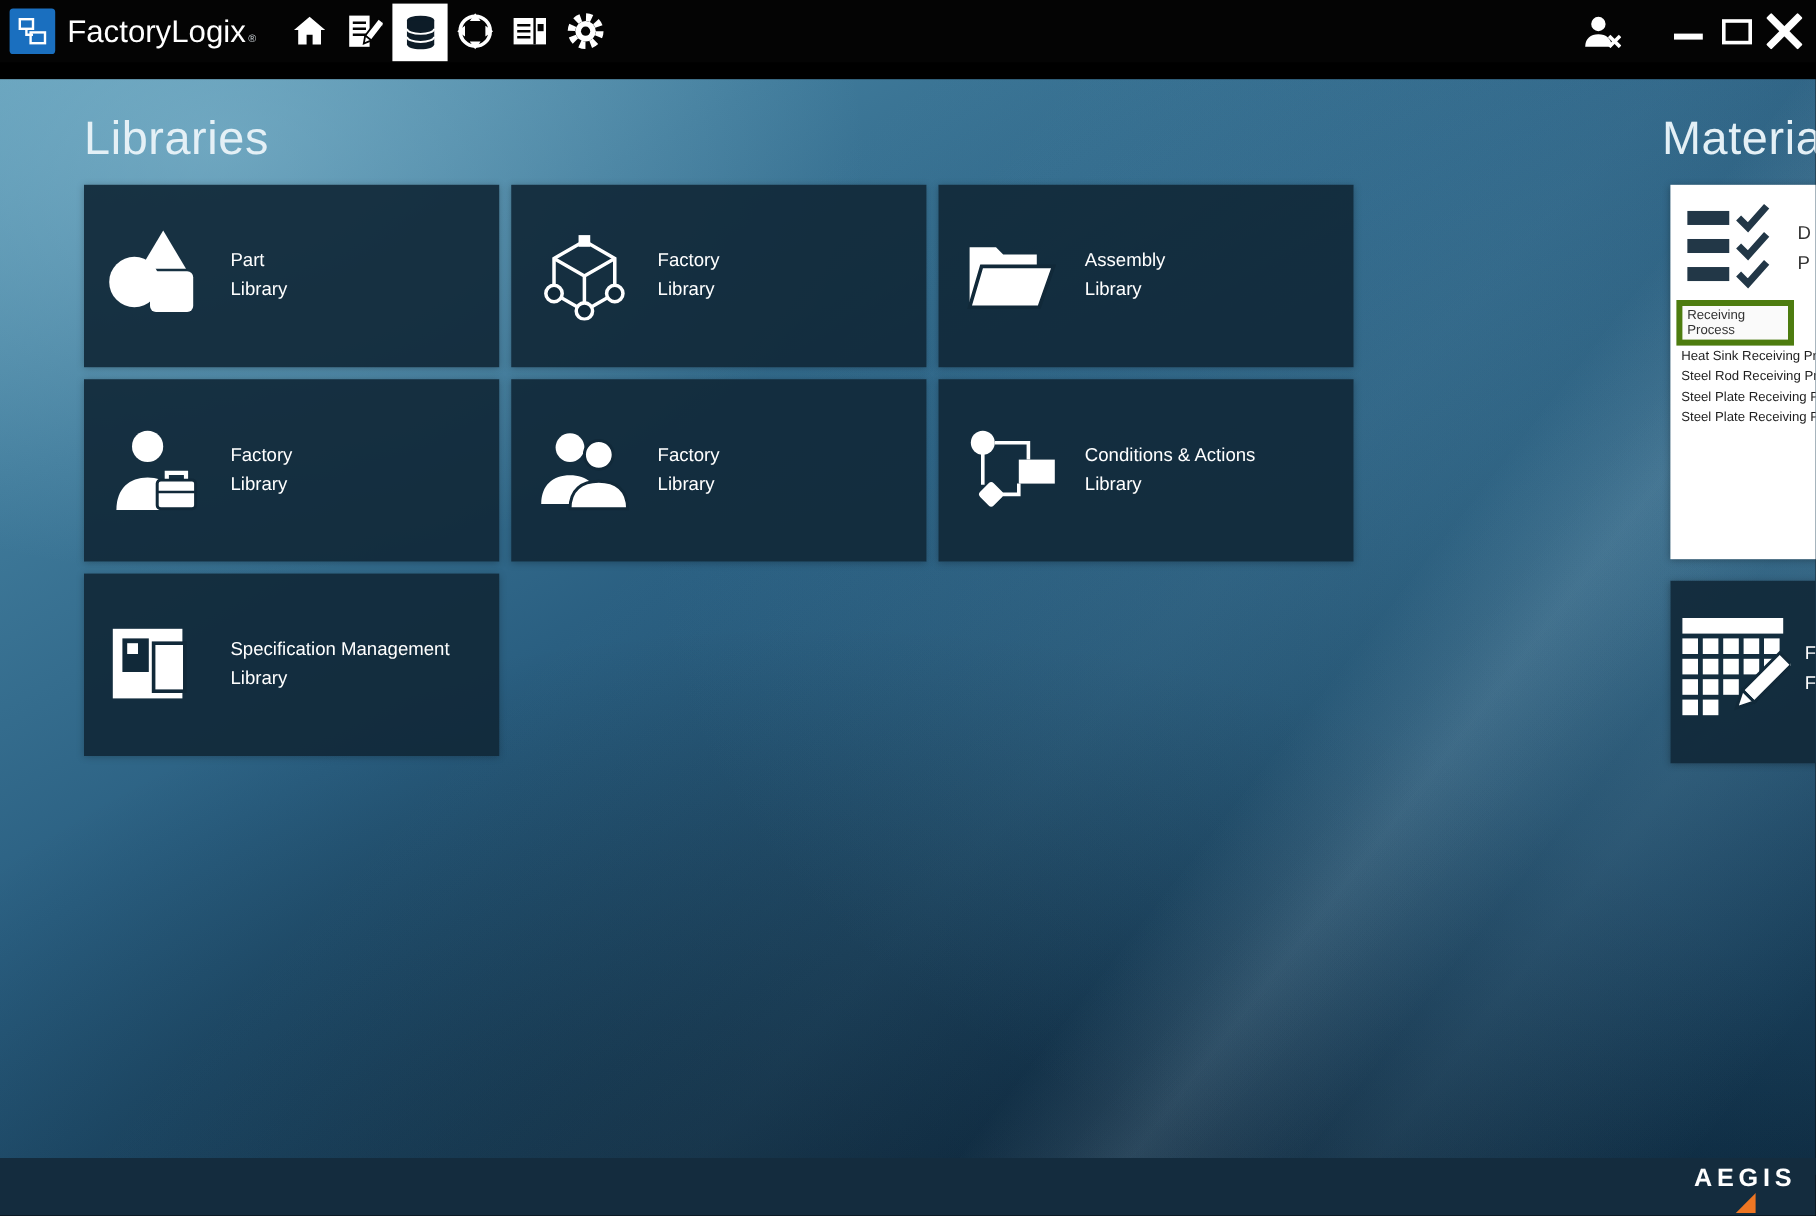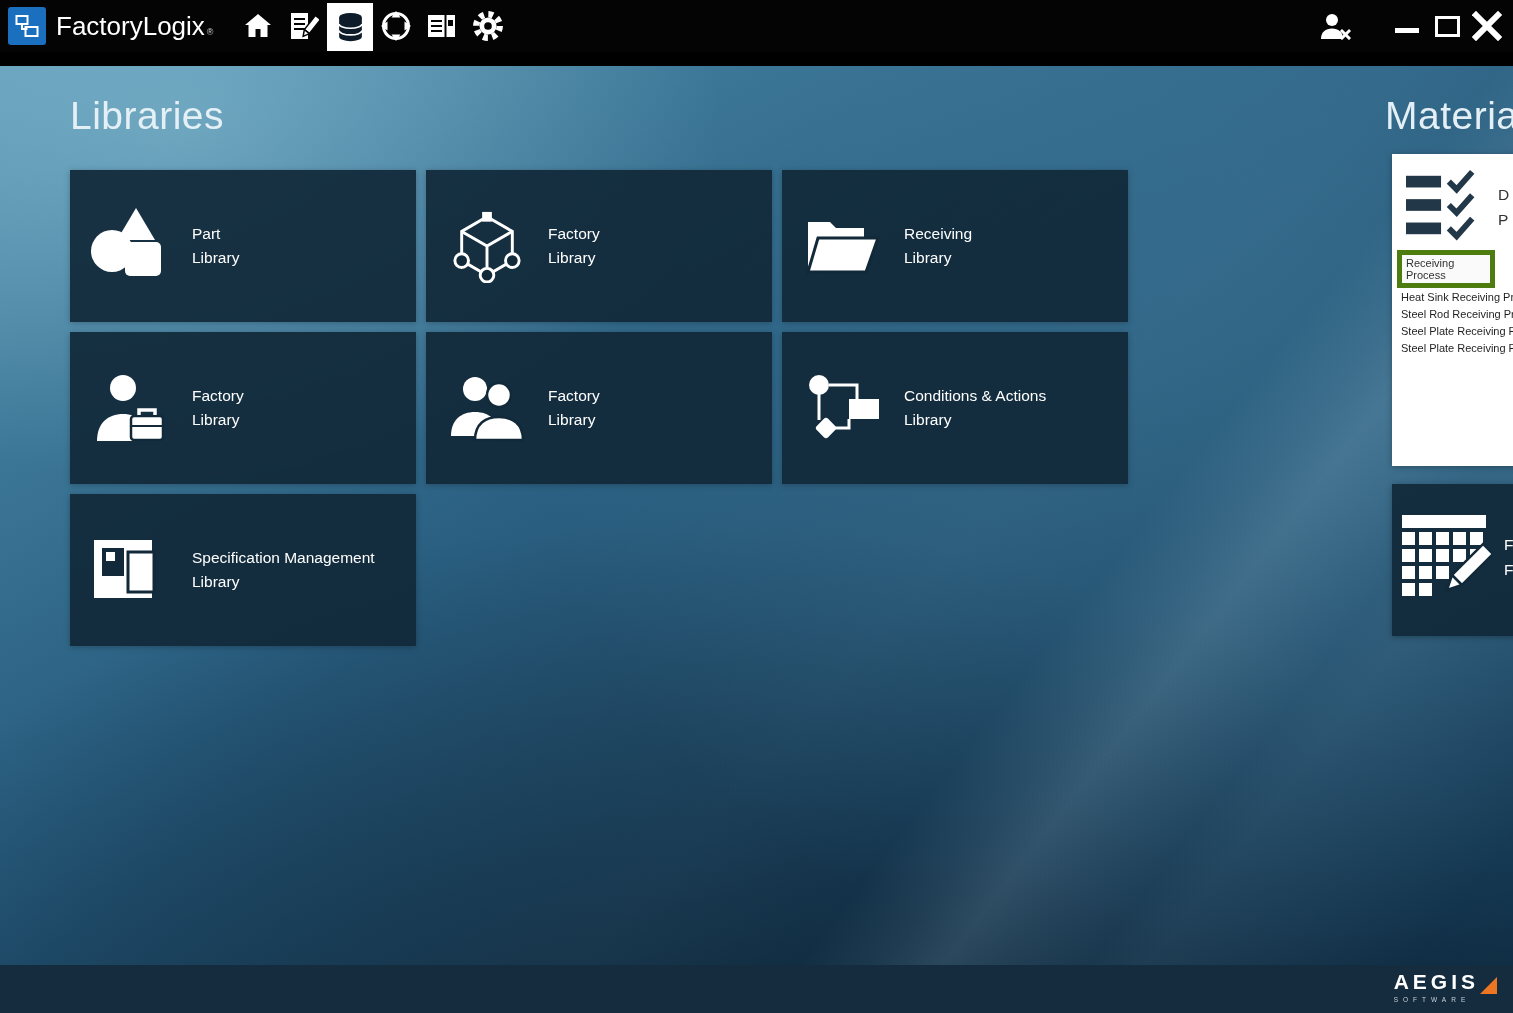--- a/index.html
+++ b/index.html
@@ -42,21 +42,21 @@
   .beam.b2 { width:420px; height:1700px; left:1210px; top:-300px; transform:rotate(38deg);
              background:linear-gradient(90deg, rgba(255,255,255,0) 0%, rgba(170,215,235,0.10) 50%, rgba(255,255,255,0) 100%); }
   .beam.b3 { width:700px; height:1800px; left:500px; top:-350px; transform:rotate(42deg);
              background:linear-gradient(90deg, rgba(255,255,255,0) 0%, rgba(140,190,215,0.07) 55%, rgba(255,255,255,0) 100%); }
 
   .page-heading { position:absolute; color:#e4f0f6; font-size:39px; font-weight:300; letter-spacing:0.5px; white-space:nowrap; }
   .heading-libraries { left:70px; top:28px; }
   .heading-materials { left:1385px; top:28px; }
 
   
-  .tiles { position:absolute; left:70px; top:88px; width:1062px; display:flex; flex-wrap:wrap; gap:10px;margin-top:16px; }
+  .tiles { position:absolute; left:70px; top:88px; width:1062px; display:flex; flex-wrap:wrap; gap:10px; }
   .tile { width:346px; height:152px; background:rgba(17,41,57,0.93); display:flex; align-items:center;
           cursor:pointer; box-shadow:0 1px 6px rgba(0,0,0,0.25); }
   .tile-iconbox { width:122px; display:flex; align-items:center; justify-content:center; flex:0 0 122px; }
   .tile-label { color:#fff; font-size:15.5px; line-height:24px; font-weight:400; }
 
   
   .part-icon { position:relative; width:80px; height:76px; }
   .p-circle { position:absolute; left:0; top:22px; width:42px; height:42px; border-radius:50%; background:#fff; }
   .p-triangle { position:absolute; left:26px; top:0; width:0; height:0;
                 border-left:19px solid transparent; border-right:19px solid transparent; border-bottom:32px solid #fff; }
@@ -73,21 +73,21 @@
 
   .mat-tile-dark { position:absolute; left:1392px; top:418px; width:346px; height:152px;
                    background:rgba(17,41,57,0.93); cursor:pointer; display:flex; align-items:center;
                    box-shadow:0 1px 6px rgba(0,0,0,0.3); }
   .mat-tile-dark .icon-wrap { margin-left:8px; }
   .mat-tile-dark .trunc-label { position:absolute; left:112px; top:48px; color:#fff; font-size:15.5px; line-height:25px; }
 
   
   .footer { position:absolute; left:0; top:965px; width:1513px; height:48px; background:#142c3e; z-index:40; }
   .aegis { position:absolute; right:16px; top:5px; text-align:left; }
-  .aegis-row { position:relative; display:flex; align-items:flex-end; }
+  .aegis-row { position:relative; display:flex; align-items:center;flex-direction:column; }
   .aegis-name { color:#fff; font-weight:700; font-size:21px; letter-spacing:4px; }
   .aegis-arrow { width:17px; height:17px; margin-left:1px; background:#ee7623;
                  clip-path:polygon(100% 0, 0 100%, 100% 100%); }
   .aegis-sub { color:#c8d2d9; font-size:6.5px; letter-spacing:5px; margin-top:2px; }
 </style>
 </head>
 <body>
 
 <div class="titlebar">
 
@@ -237,21 +237,21 @@
     </div>
 
     <div class="tile">
       <div class="tile-iconbox">
         <svg width="78" height="64" viewBox="0 0 78 64">
           <path d="M4 8 h22 l6 6 h28 v40 H4 Z" fill="#fff"></path>
           <path d="M14 24 h60 L62 58 H4 Z" fill="#fff" stroke="#112939" stroke-width="3"></path>
         </svg>
       </div>
       <div class="tile-label">
-        <div>Receiving</div>
+        <div>Assembly</div>
         <div>Library</div>
       </div>
     </div>
 
     <div class="tile">
       <div class="tile-iconbox">
         <svg width="80" height="70" viewBox="0 0 80 70">
           <circle cx="32" cy="15" r="13" fill="#fff"></circle>
           <path d="M6 68 c0-18 11-27 26-27 s26 9 26 27 Z" fill="#fff"></path>
           <rect x="40" y="43" width="32" height="24" rx="3" fill="#fff" stroke="#112939" stroke-width="2.5"></rect>

